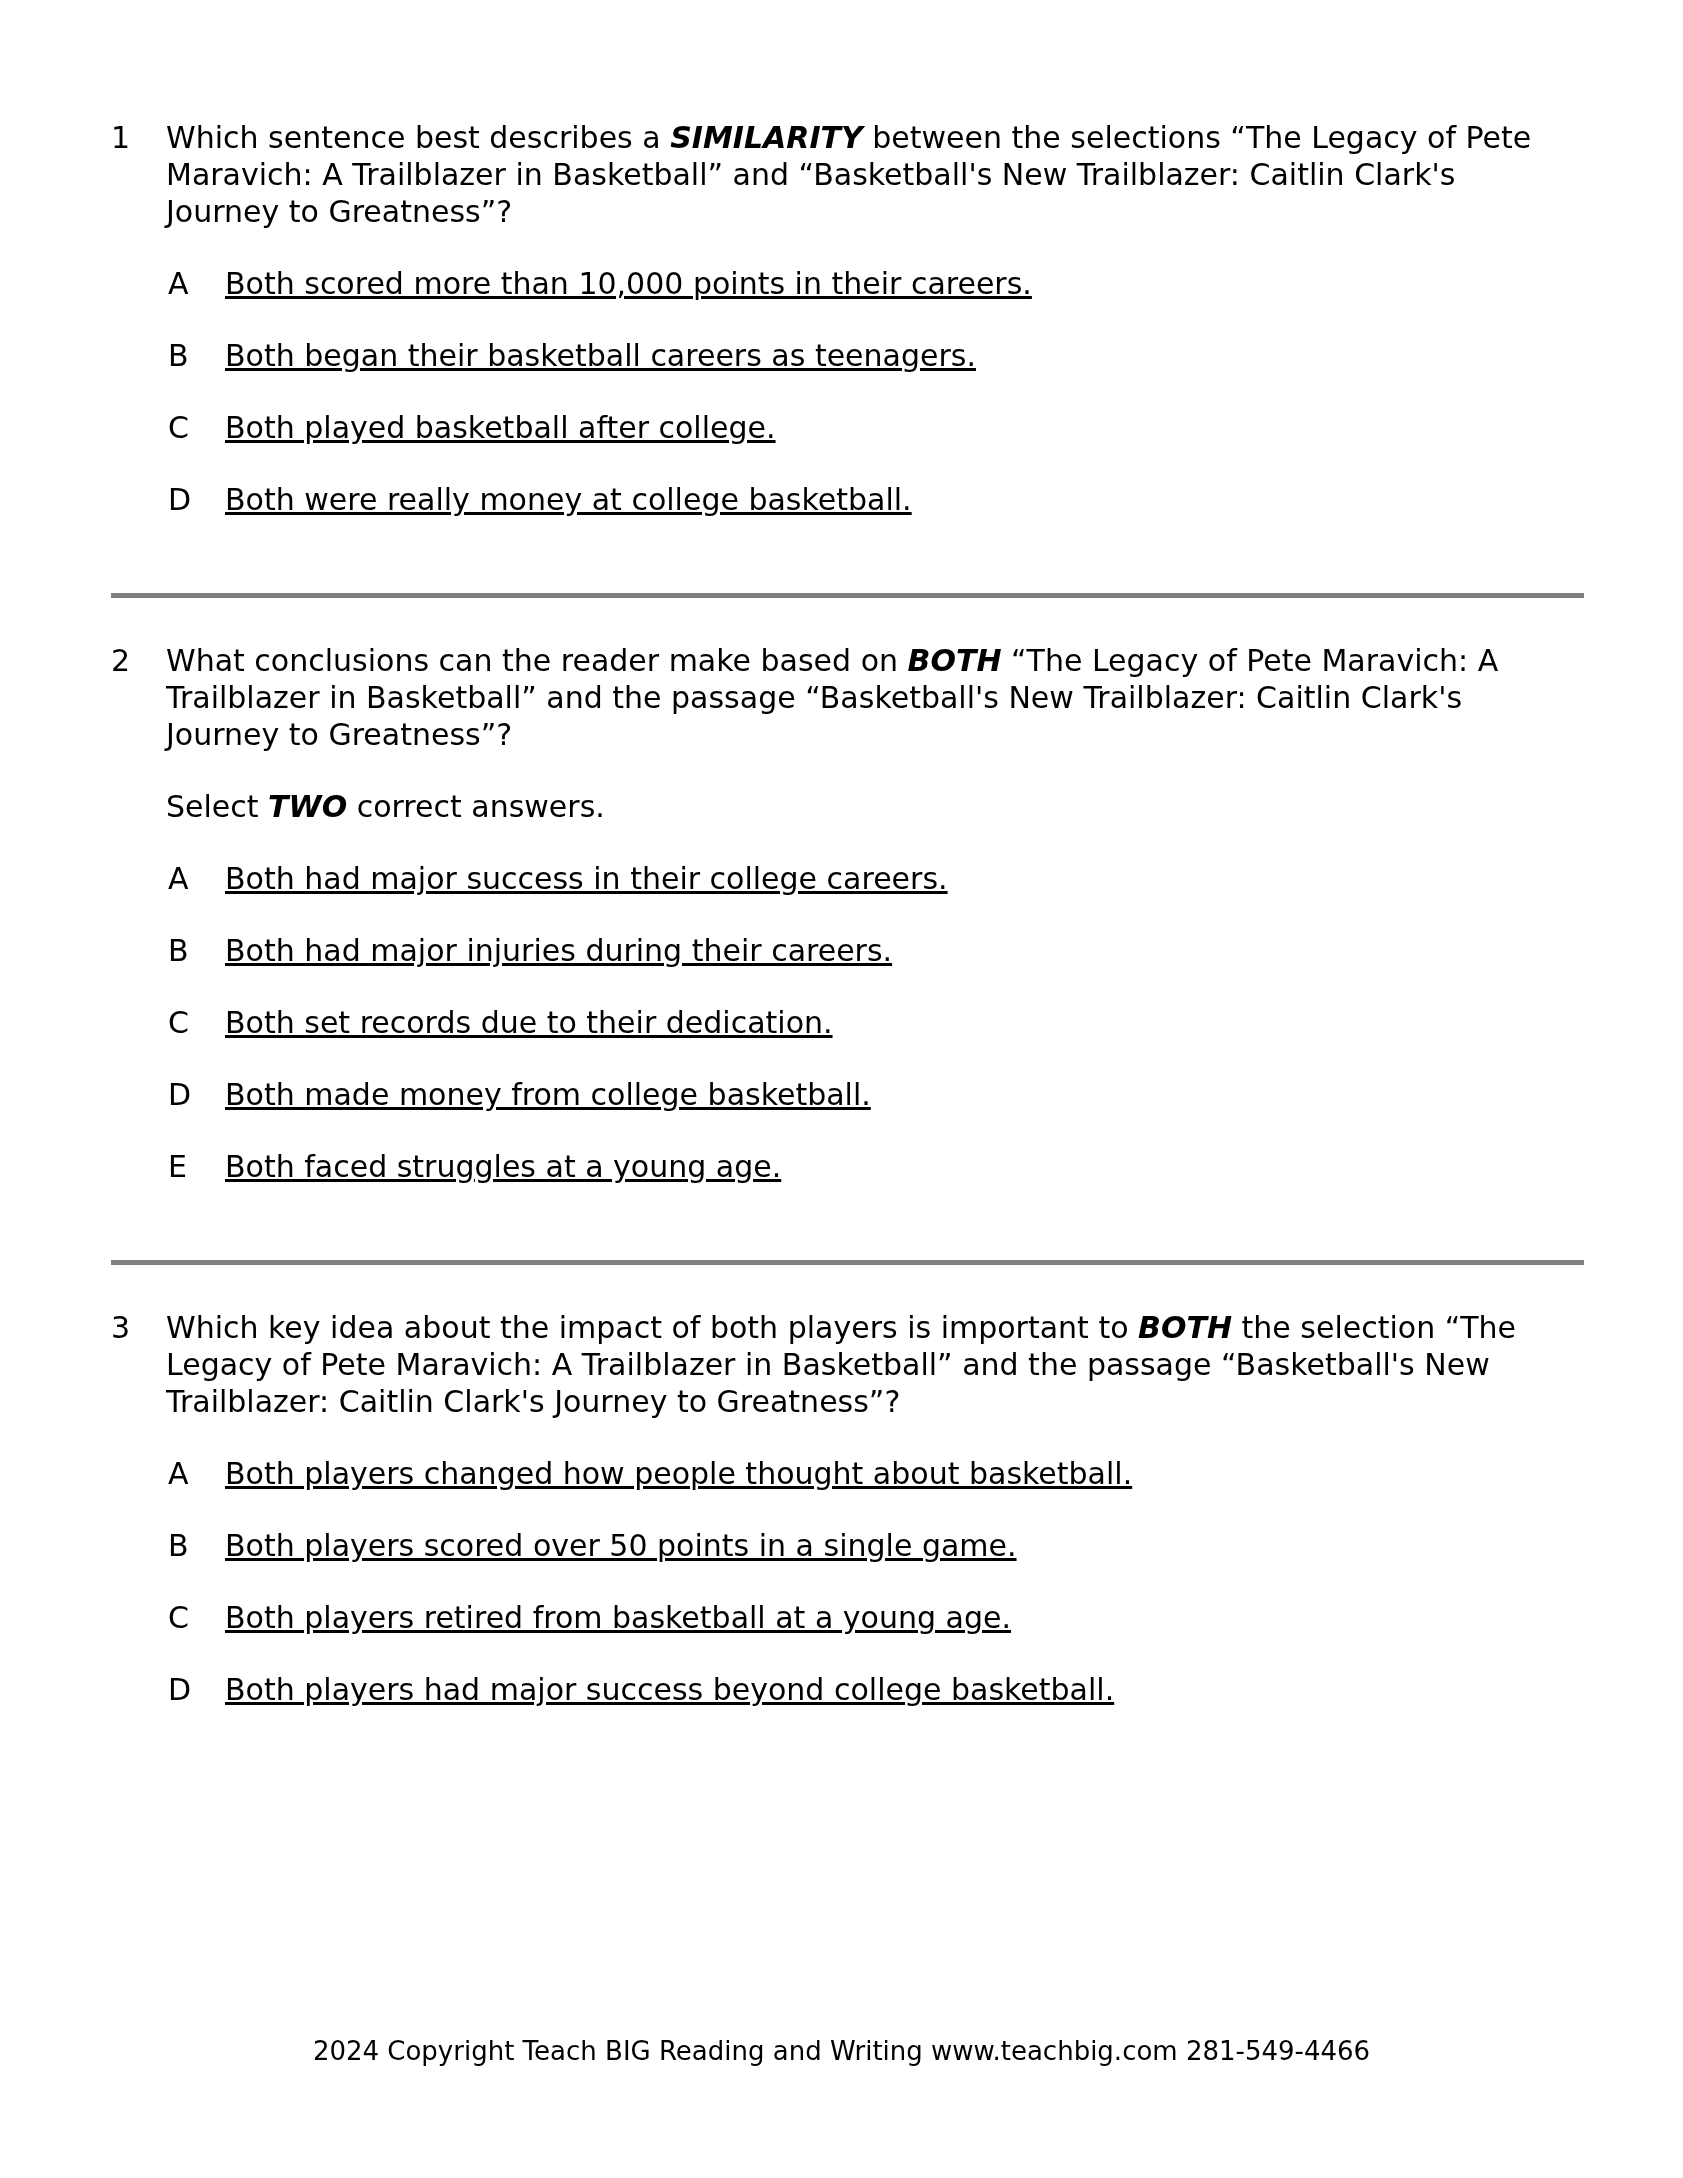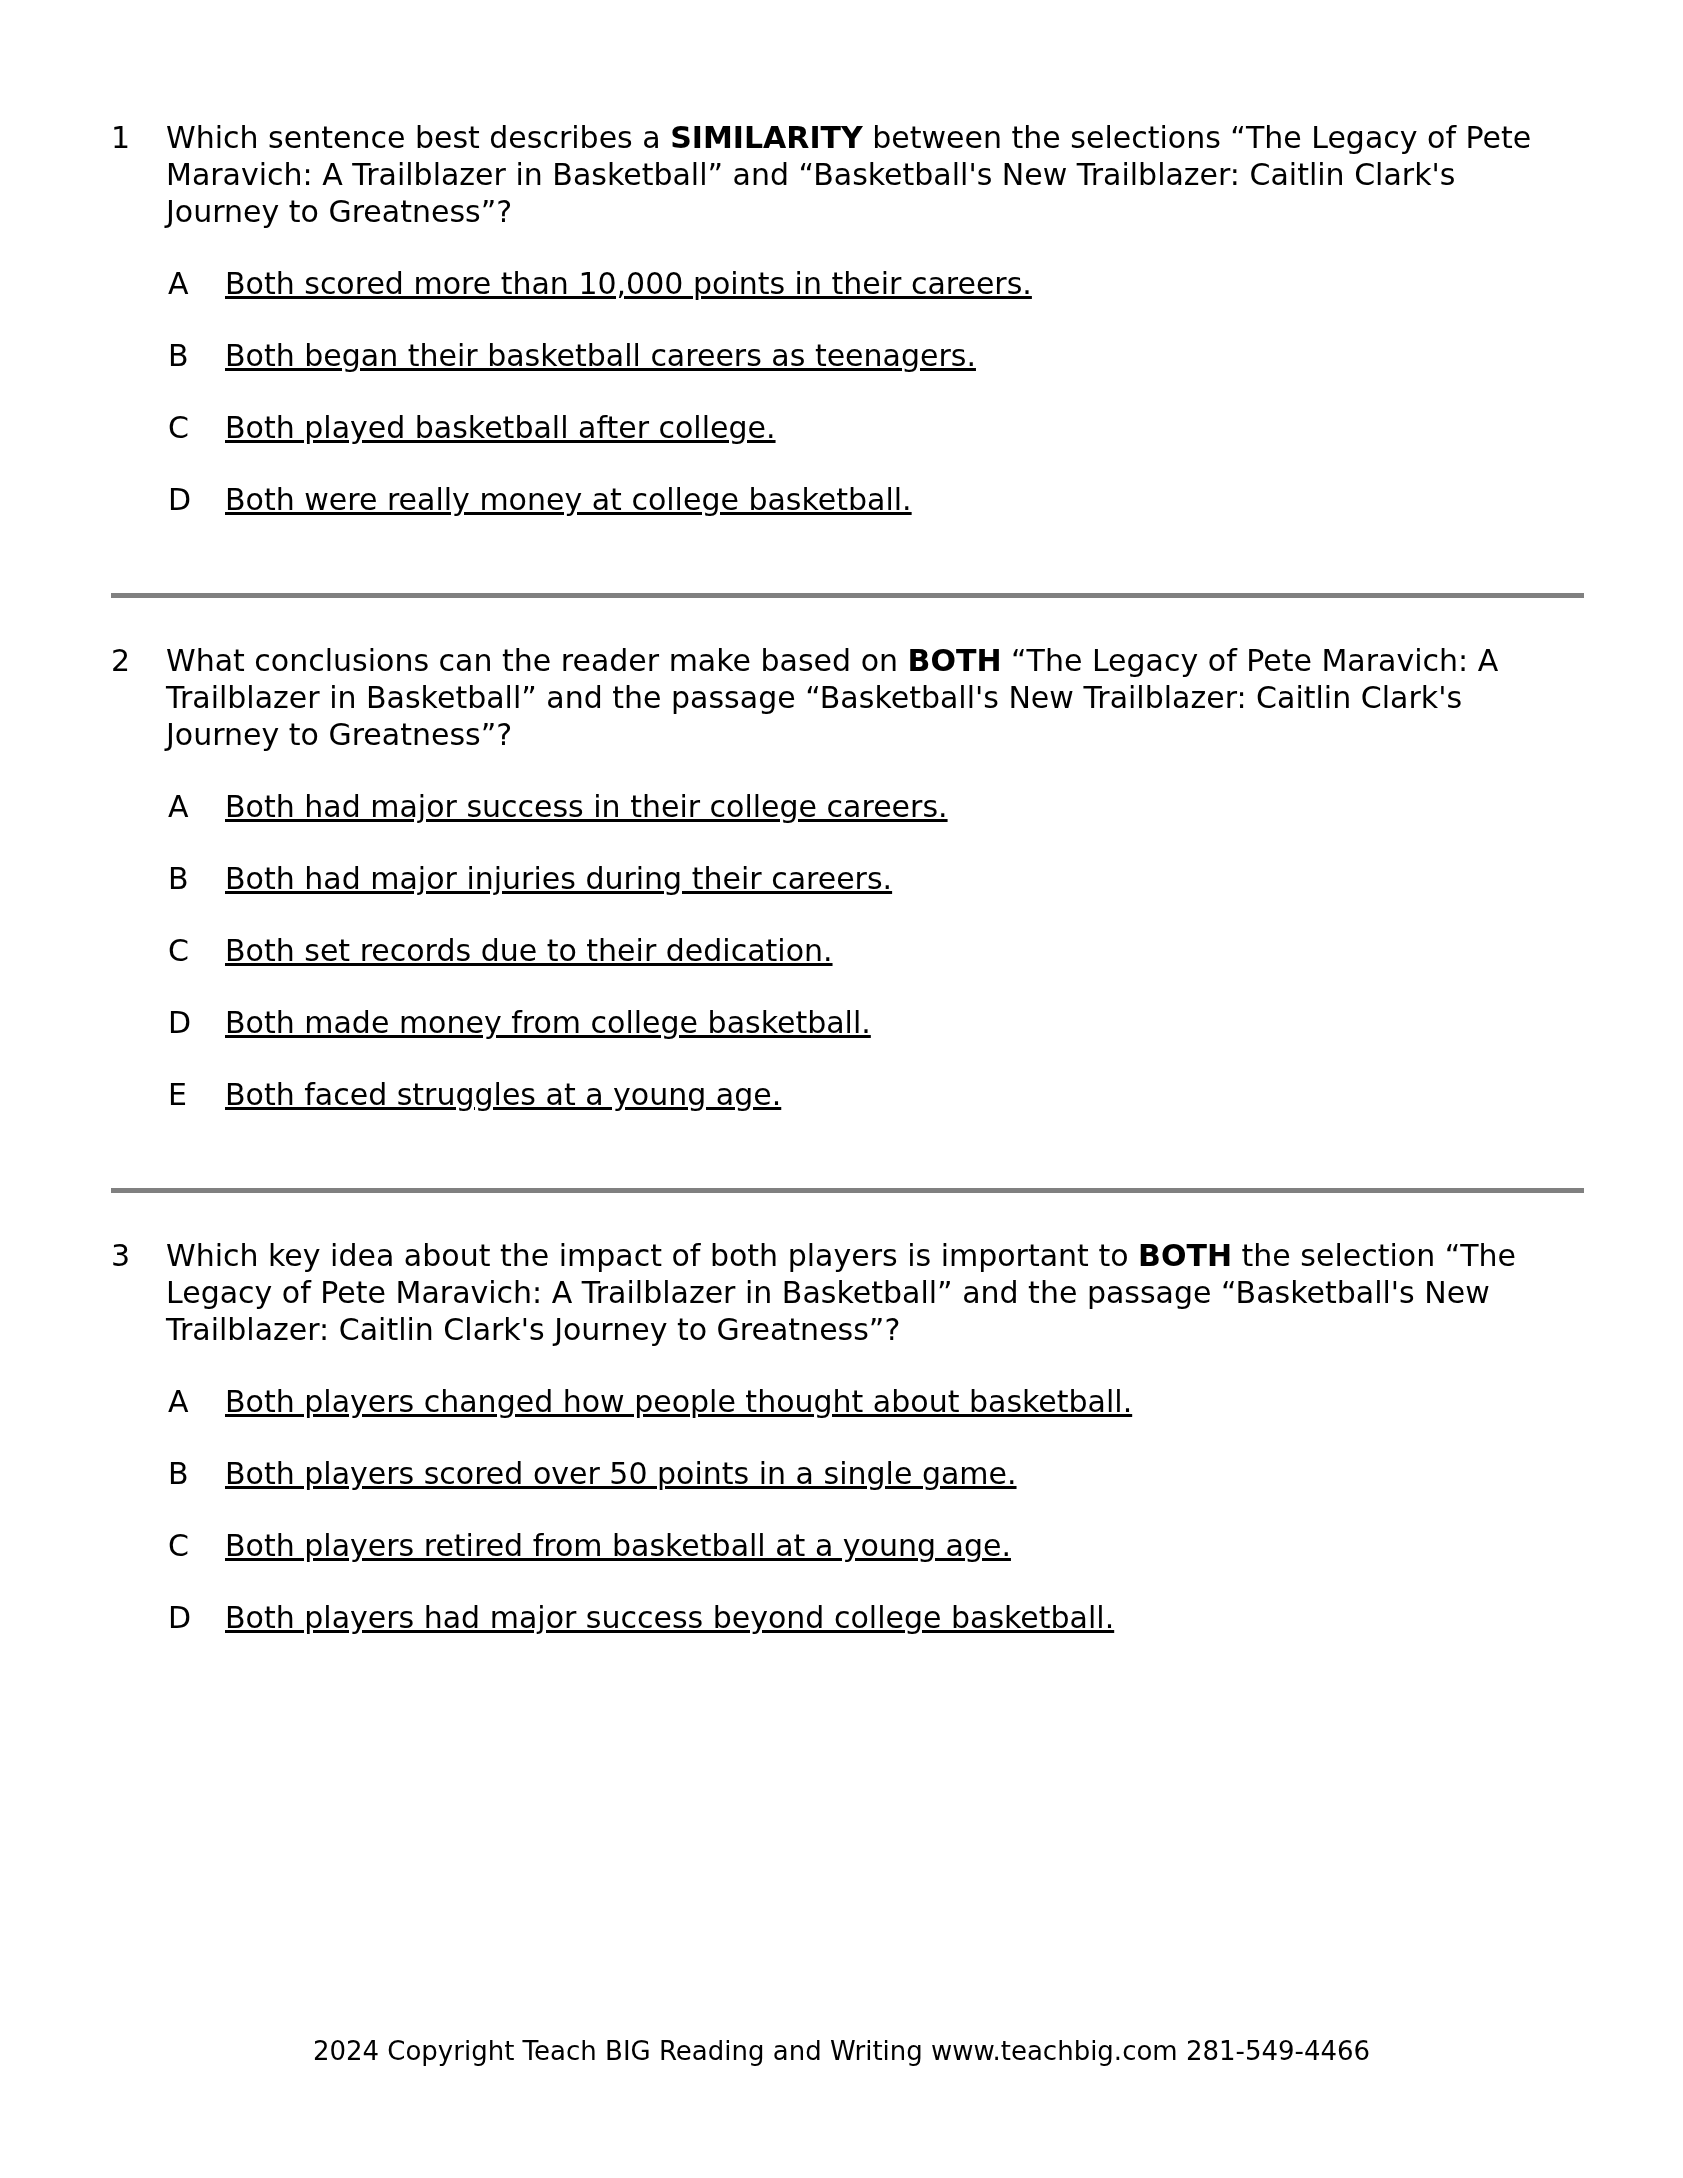--- a/index.html
+++ b/index.html
@@ -54,21 +54,21 @@
     flex: 1;
     text-decoration: underline;
   }
   .divider {
     border: none;
     height: 5px;
     background: #808080;
     margin: 75px 0 44px 0;
     width: 100%;
   }
-  b { font-weight: 700; }
+  b { font-weight: 700; font-style: italic; }
   .footer {
     position: absolute;
     top: 2033px;
     left: 0;
     width: 100%;
     text-align: center;
     font-size: 26px;
     color: #000000;
   }
 </style>
@@ -101,20 +101,21 @@
       </div>
     </section>
 
     <hr class="divider">
 
     <section>
       <div class="q-row">
         <div class="q-num">2</div>
         <div class="q-prompt"><span>What conclusions can the reader make based on </span><b>BOTH</b><span> “The Legacy of Pete Maravich: A Trailblazer in Basketball” and the passage “Basketball's New Trailblazer: Caitlin Clark's Journey to Greatness”?</span></div>
       </div>
+      <div class="q-instruction"><span>Select </span><b>TWO</b><span> correct answers.</span></div>
       <div class="option">
         <div class="opt-letter">A</div>
         <div class="opt-text">Both had major success in their college careers.</div>
       </div>
       <div class="option">
         <div class="opt-letter">B</div>
         <div class="opt-text">Both had major injuries during their careers.</div>
       </div>
       <div class="option">
         <div class="opt-letter">C</div>

